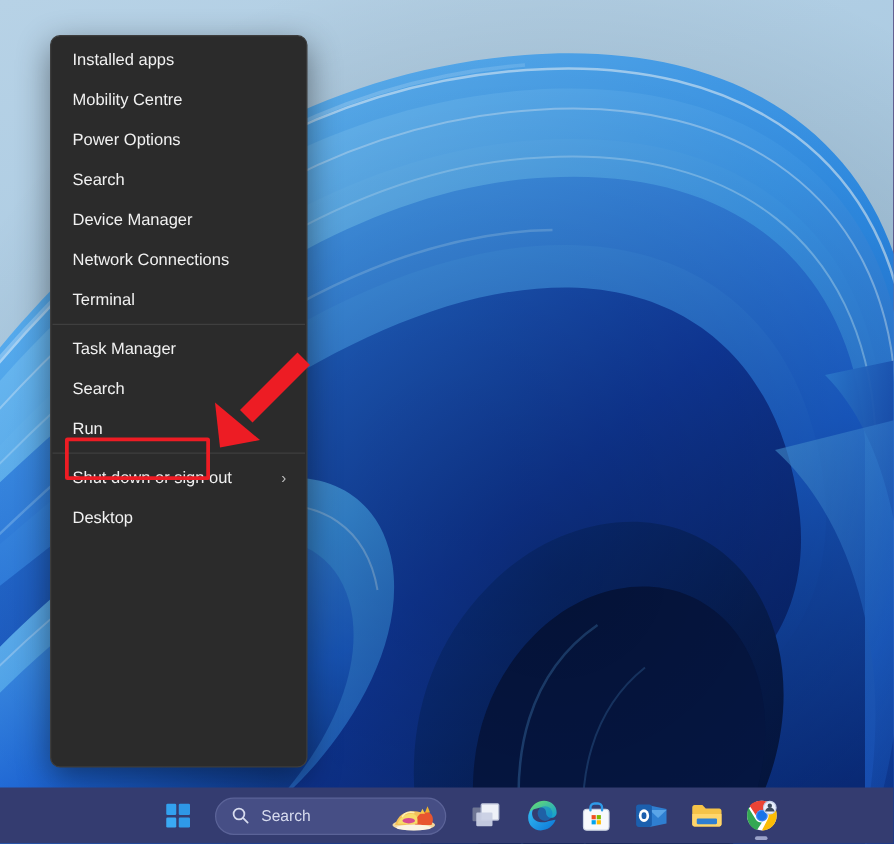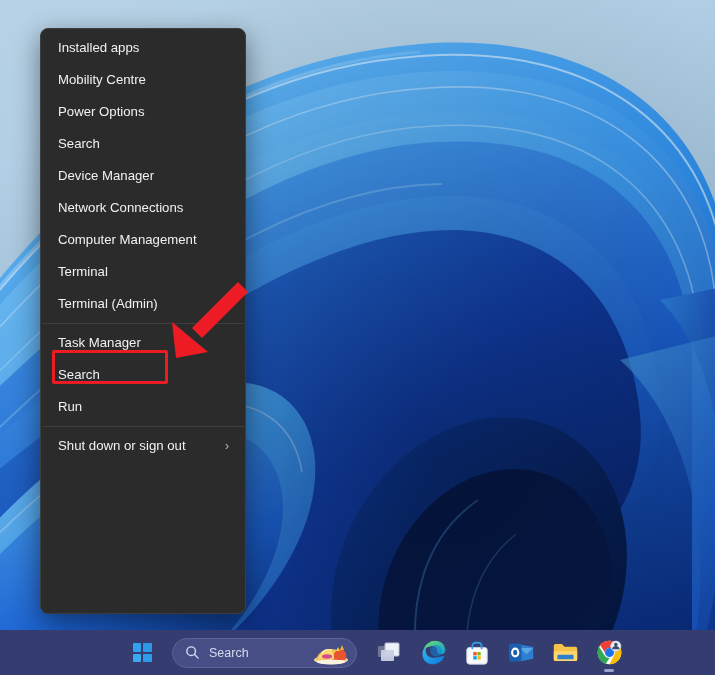--- a/index.html
+++ b/index.html
@@ -286,27 +286,21 @@
       <div class="menu-item">
         <span class="mi-label">Search</span>
       </div>
       <div class="menu-item">
         <span class="mi-label">Device Manager</span>
       </div>
       <div class="menu-item">
         <span class="mi-label">Network Connections</span>
       </div>
       <div class="menu-item">
-        <span class="mi-label">Computer Management</span>
-      </div>
-      <div class="menu-item">
         <span class="mi-label">Terminal</span>
-      </div>
-      <div class="menu-item">
-        <span class="mi-label">Terminal (Admin)</span>
       </div>
     </div>
 
     <div class="menu-sep"></div>
 
     <div class="menu-group">
       <div class="menu-item">
         <span class="mi-label">Task Manager</span>
       </div>
       <div class="menu-item">
@@ -316,20 +310,23 @@
         <span class="mi-label">Run</span>
       </div>
     </div>
 
     <div class="menu-sep"></div>
 
     <div class="menu-group">
       <div class="menu-item">
         <span class="mi-label">Shut down or sign out</span>
         <span class="mi-chevron">›</span>
+      </div>
+      <div class="menu-item">
+        <span class="mi-label">Desktop</span>
       </div>
     </div>
   </div>
 
   <div id="highlight-box"></div>
 
   <div id="annotation-arrow">
     <svg viewBox="0 0 86 92" xmlns="http://www.w3.org/2000/svg">
       <g fill="#ed1c24">
         <path d="M70,4 L80,14 L34,60 L24,50 Z"></path>

